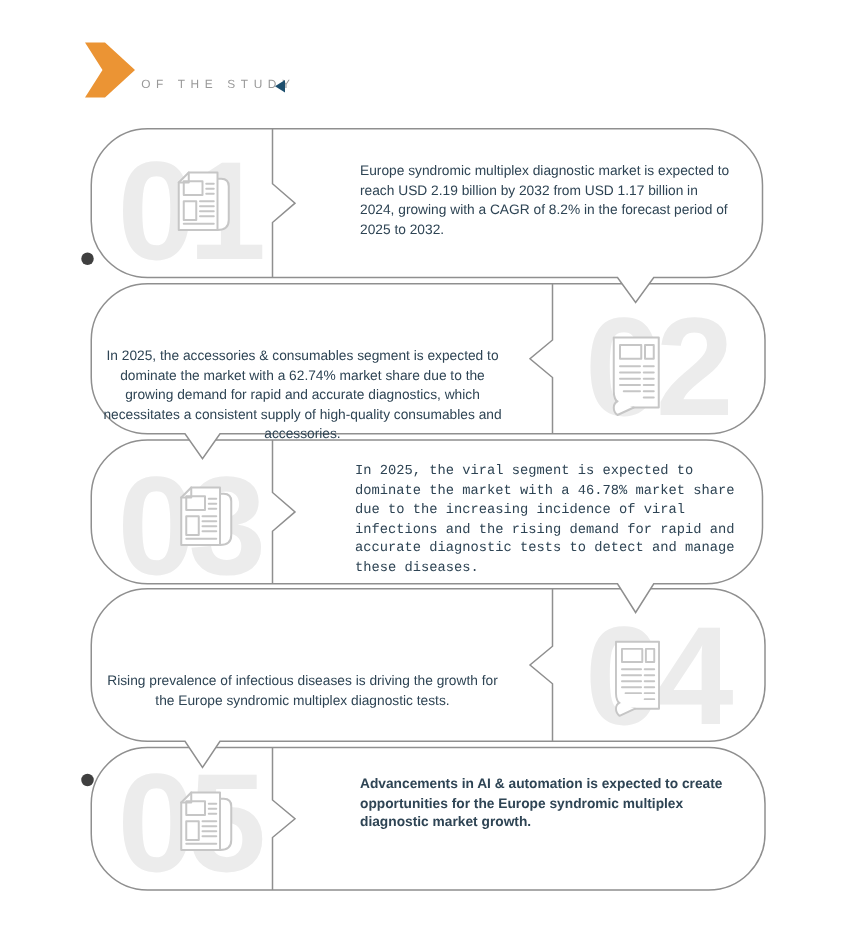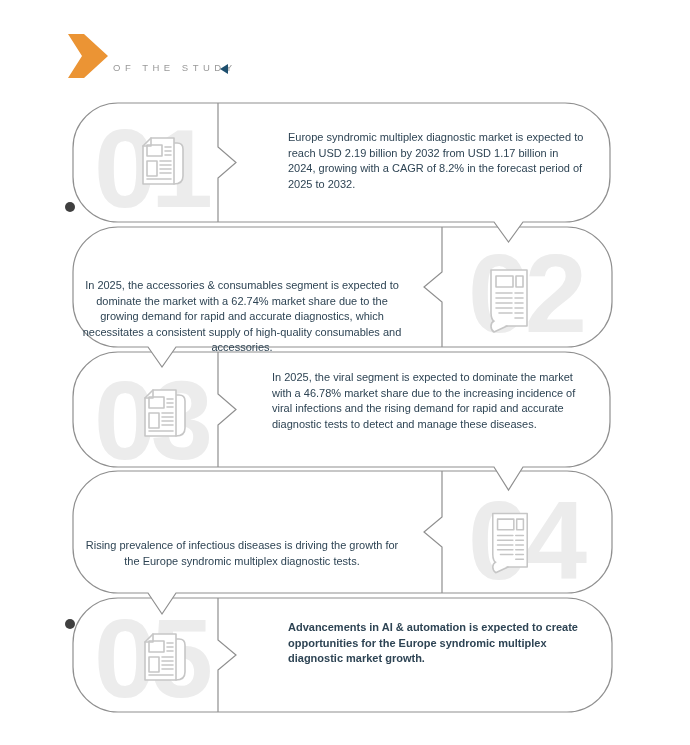--- a/index.html
+++ b/index.html
@@ -117,21 +117,21 @@
     <svg class="news-icon" style="left:133px;top:388px;" width="56" height="54" viewBox="0 0 56 54">
       <path class="paper" d="M43,7 H46 Q52,7 52,13 V40 Q52,48 43,48"></path>
       <path class="paper" d="M20,2 H43 V48 H12 V10 Z"></path>
       <path d="M20,2 V10 H12"></path>
       <rect x="16" y="9" width="15" height="11"></rect>
       <path d="M34,11 H40 M34,15 H40 M34,19 H40"></path>
       <rect x="16" y="25" width="10" height="15"></rect>
       <path d="M29,25 H40 M29,29 H40 M29,33 H40 M29,37 H40"></path>
       <path d="M16,43 H40"></path>
     </svg>
-    <div class="finding-text ta-left" style="left:272px;top:370px;width:304px;">In 2025, the viral segment is expected to dominate the market with a 46.78% market share due to the increasing incidence of viral infections and the rising demand for rapid and accurate diagnostic tests to detect and manage these diseases.</div>
+    <div class="finding-text ta-left" style="left:284px;top:370px;width:304px;font-family:Liberation Mono, monospace;">In 2025, the viral segment is expected to dominate the market with a 46.78% market share due to the increasing incidence of viral infections and the rising demand for rapid and accurate diagnostic tests to detect and manage these diseases.</div>
   </div>
 
   <div>
     <div class="big-number" style="left:468px;top:485px;">04</div>
     <svg class="news-icon" style="left:488px;top:512px;" width="44" height="64" viewBox="0 0 46 66">
       <path class="paper" d="M5,1 H41 V57 H21 C9,57 5,51 5,44 Z"></path>
       <path class="paper" d="M21,57 L8,63 C4,60 4,54 8,52"></path>
       <rect x="10" y="7" width="17" height="11"></rect>
       <rect x="30" y="7" width="7" height="11"></rect>
       <path d="M10,24 H26 M29,24 H37"></path>

